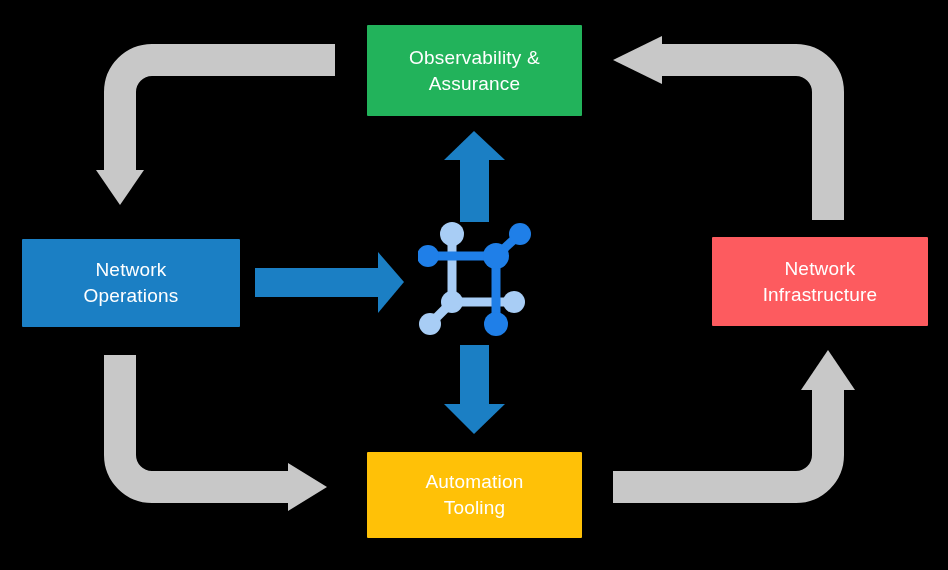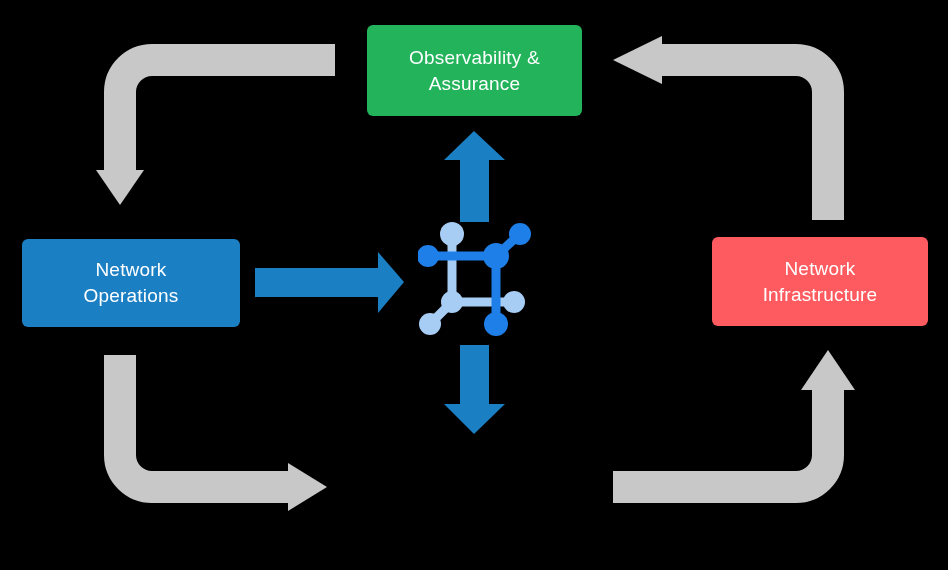--- a/index.html
+++ b/index.html
@@ -12,21 +12,21 @@
   }
   #canvas {
     position: relative;
     width: 948px;
     height: 570px;
     background: #000000;
     overflow: hidden;
   }
   .node-box {
     position: absolute;
-    border-radius: 6px;
+    border-radius: 1px;
     display: flex;
     align-items: center;
     justify-content: center;
     text-align: center;
     color: #ffffff;
     font-size: 19px;
     line-height: 1.35;
     font-weight: 400;
     letter-spacing: 0.2px;
     box-sizing: border-box;
@@ -131,14 +131,16 @@
 
   <div class="node-box" id="box-observability">Observability &amp;
 Assurance</div>
 
   <div class="node-box" id="box-network-operations">Network
 Operations</div>
 
   <div class="node-box" id="box-network-infrastructure">Network
 Infrastructure</div>
 
+  <div class="node-box" id="box-automation-tooling">Automation
+Tooling</div>
 
 </div>
 
 </body></html>

